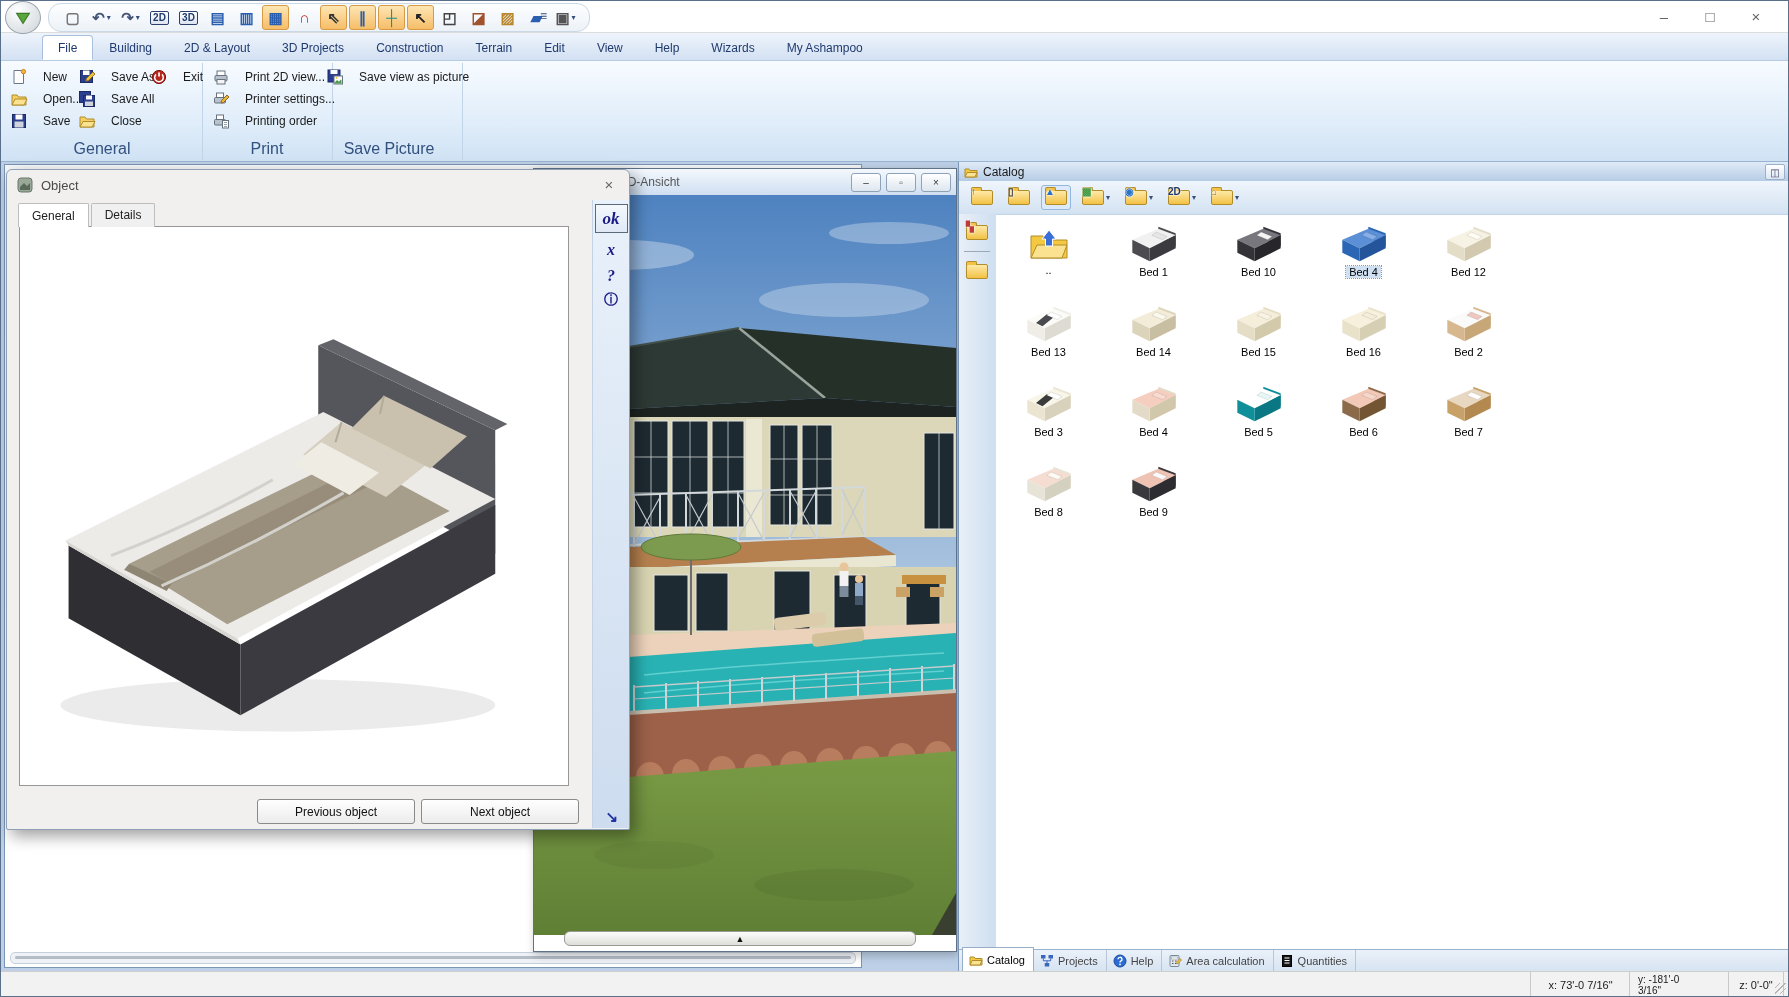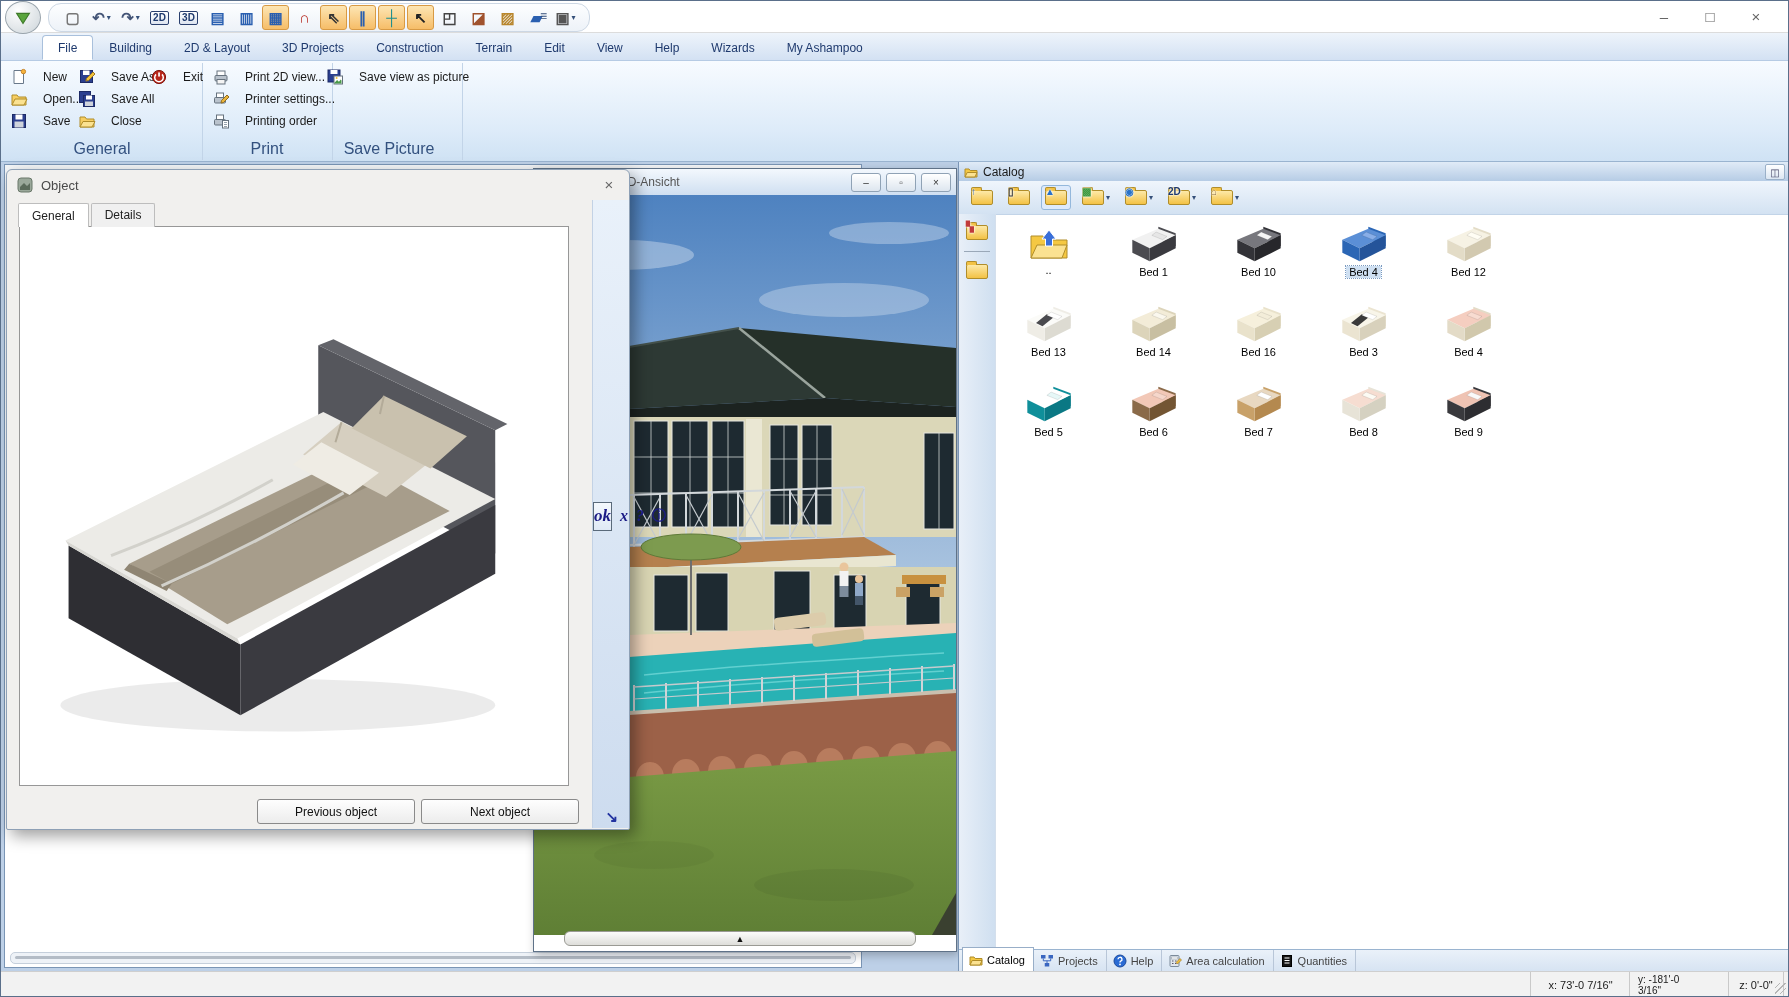--- a/index.html
+++ b/index.html
@@ -72,21 +72,21 @@
              padding-left:10px;font-size:13px;color:#4a4a4a}
   .dlg-close{position:absolute;right:9px;top:5px;width:22px;height:20px;text-align:center;line-height:20px;
              color:#666;font-size:15px}
   .dlg-tabs{position:absolute;left:11px;top:33px;display:flex;z-index:2}
   .dtab{padding:4px 13px;font-size:12px;border:1px solid #bdbdbd;border-bottom:none;background:#f0f0f0;
         margin-right:2px;border-radius:2px 2px 0 0;color:#222}
   .dtab.active{background:#fff;padding-top:5px}
   .preview-box{position:absolute;left:12px;top:56px;width:548px;height:558px;background:#fff;border:1px solid #979797}
   .ok-strip{position:absolute;right:0;top:30px;width:36px;bottom:1px;
             background:linear-gradient(180deg,#e9f1fa,#cddcef);border-left:1px solid #c3d2e5;
-            display:flex;flex-direction:row;align-items:center;padding-top:4px;gap:8px}
+            display:flex;flex-direction:column;align-items:center;padding-top:4px;gap:8px}
   .okbtn{width:31px;height:27px;border:1px solid #5a6a7a;background:linear-gradient(#f4f8fd,#dfe9f5);
          color:#1c1c86;font:italic bold 17px "Liberation Serif",serif;display:flex;align-items:center;justify-content:center}
   .sbtn{color:#1c1c86;font:italic bold 16px "Liberation Serif",serif;line-height:1.1}
   .sbtn.info{font-size:14px;font-style:normal}
   .dlg-btn{position:absolute;top:629px;width:156px;height:23px;font-size:12px;color:#111;
            background:linear-gradient(#fefefe,#ececec);border:1px solid #8a8a8a;border-radius:3px;
            display:flex;align-items:center;justify-content:center}
   #btn-prev{left:250px}#btn-next{left:414px}
   .dlg-resize{position:absolute;right:11px;bottom:3px;color:#2233a0;font-size:15px;font-weight:bold}
 
@@ -707,33 +707,55 @@
           <polygon points="28,4 44,10 44,22 28,16" style="fill:var(--frame)"></polygon>
           <polygon points="4,16 28,6 44,12 20,24" style="fill:var(--top)"></polygon>
           <polygon points="12,19 22,11 28,14 18,22" style="fill:var(--accent,transparent)"></polygon>
           <polygon points="20,24 44,12 44,24 20,36" style="fill:var(--side)"></polygon>
           <polygon points="4,16 20,24 20,36 4,28" style="fill:var(--frame)"></polygon>
           <polygon points="26,9 36,13 32,16 22,12" style="fill:var(--pillow);stroke:rgba(0,0,0,.18);stroke-width:.5"></polygon>
         </svg>
         <span class="cat-label">Bed 14</span>
       </div>
 
+      <div class="cat-item" style="--frame: #e5ddc5; --top: #f4eedb; --side: #d3caac; --pillow: #f8f3e3;">
+        <svg class="bed" viewBox="0 0 48 40">
+          <polygon points="28,4 44,10 44,22 28,16" style="fill:var(--frame)"></polygon>
+          <polygon points="4,16 28,6 44,12 20,24" style="fill:var(--top)"></polygon>
+          <polygon points="12,19 22,11 28,14 18,22" style="fill:var(--accent,transparent)"></polygon>
+          <polygon points="20,24 44,12 44,24 20,36" style="fill:var(--side)"></polygon>
+          <polygon points="4,16 20,24 20,36 4,28" style="fill:var(--frame)"></polygon>
+          <polygon points="26,9 36,13 32,16 22,12" style="fill:var(--pillow);stroke:rgba(0,0,0,.18);stroke-width:.5"></polygon>
+        </svg>
+        <span class="cat-label">Bed 15</span>
+      </div>
 
       <div class="cat-item" style="--frame: #e9e2cb; --top: #f6f0dc; --side: #d7cfb3; --pillow: #f3edd9;">
         <svg class="bed" viewBox="0 0 48 40">
           <polygon points="28,4 44,10 44,22 28,16" style="fill:var(--frame)"></polygon>
           <polygon points="4,16 28,6 44,12 20,24" style="fill:var(--top)"></polygon>
           <polygon points="12,19 22,11 28,14 18,22" style="fill:var(--accent,transparent)"></polygon>
           <polygon points="20,24 44,12 44,24 20,36" style="fill:var(--side)"></polygon>
           <polygon points="4,16 20,24 20,36 4,28" style="fill:var(--frame)"></polygon>
           <polygon points="26,9 36,13 32,16 22,12" style="fill:var(--pillow);stroke:rgba(0,0,0,.18);stroke-width:.5"></polygon>
         </svg>
         <span class="cat-label">Bed 16</span>
       </div>
 
+      <div class="cat-item" style="--frame: #d7b78d; --top: #fafafa; --side: #c7a777; --pillow: #f0c7bf;">
+        <svg class="bed" viewBox="0 0 48 40">
+          <polygon points="28,4 44,10 44,22 28,16" style="fill:var(--frame)"></polygon>
+          <polygon points="4,16 28,6 44,12 20,24" style="fill:var(--top)"></polygon>
+          <polygon points="12,19 22,11 28,14 18,22" style="fill:var(--accent,transparent)"></polygon>
+          <polygon points="20,24 44,12 44,24 20,36" style="fill:var(--side)"></polygon>
+          <polygon points="4,16 20,24 20,36 4,28" style="fill:var(--frame)"></polygon>
+          <polygon points="26,9 36,13 32,16 22,12" style="fill:var(--pillow);stroke:rgba(0,0,0,.18);stroke-width:.5"></polygon>
+        </svg>
+        <span class="cat-label">Bed 2</span>
+      </div>
 
       <div class="cat-item" style="--frame: #ebe4d1; --top: #f8f5e9; --side: #d8d1bc; --pillow: #ffffff; --accent: #3a3a3a;">
         <svg class="bed" viewBox="0 0 48 40">
           <polygon points="28,4 44,10 44,22 28,16" style="fill:var(--frame)"></polygon>
           <polygon points="4,16 28,6 44,12 20,24" style="fill:var(--top)"></polygon>
           <polygon points="12,19 22,11 28,14 18,22" style="fill:var(--accent,transparent)"></polygon>
           <polygon points="20,24 44,12 44,24 20,36" style="fill:var(--side)"></polygon>
           <polygon points="4,16 20,24 20,36 4,28" style="fill:var(--frame)"></polygon>
           <polygon points="26,9 36,13 32,16 22,12" style="fill:var(--pillow);stroke:rgba(0,0,0,.18);stroke-width:.5"></polygon>
         </svg>

